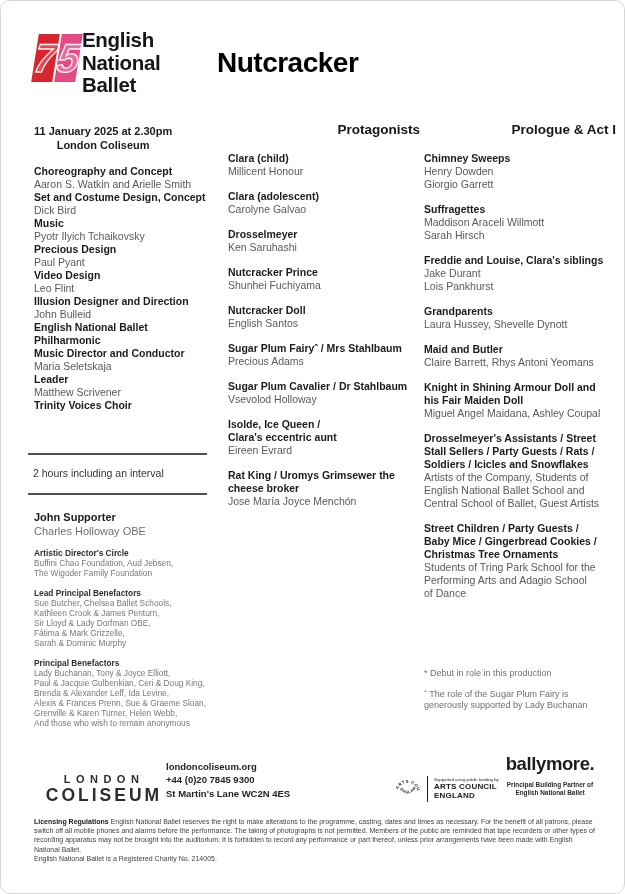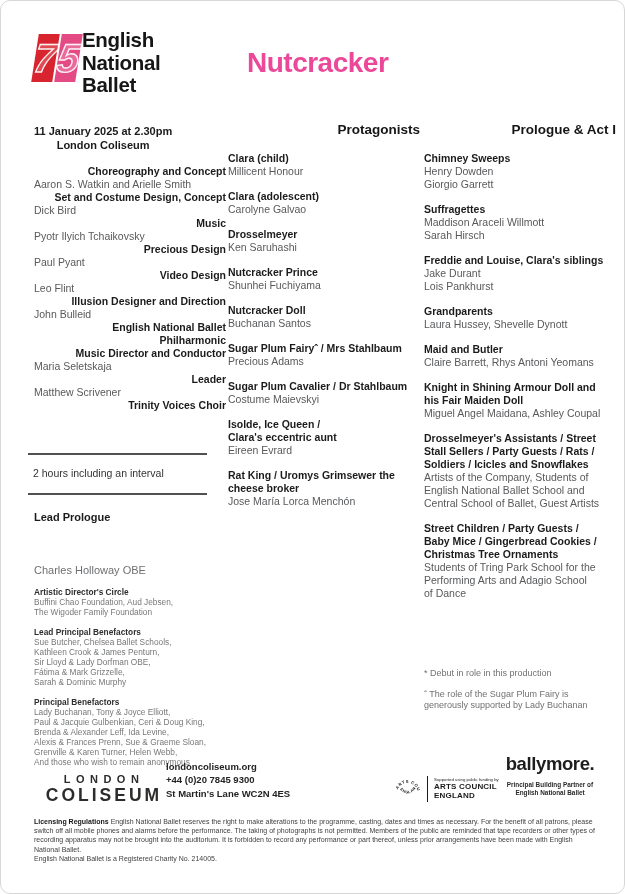--- a/index.html
+++ b/index.html
@@ -6,34 +6,34 @@
   body{font-family:"Liberation Sans",sans-serif;-webkit-font-smoothing:antialiased;}
   .page{position:relative;width:623px;height:892px;background:#fff;border:1px solid #d7d7d7;border-radius:10px;overflow:hidden;}
 
   
   .logo-mark{position:absolute;left:32px;top:33px;width:48px;height:48px;}
   .logo-block{position:absolute;top:0;height:48px;width:21px;transform:skewX(-9deg);display:flex;align-items:center;justify-content:center;}
   .logo-block.left{left:2px;background:#d7242e;}
   .logo-block.right{left:25px;background:#e44b84;}
   .logo-digit{font-style:italic;font-weight:bold;font-size:40px;line-height:48px;color:rgba(255,255,255,0.18);-webkit-text-stroke:1.4px rgba(255,255,255,0.92);}
   .logo-text{position:absolute;left:81px;top:28px;font-size:20.5px;font-weight:bold;color:#161616;line-height:22.5px;letter-spacing:-0.3px;}
-  .title{position:absolute;left:246px;top:46px;font-size:28px;font-weight:bold;color:#ec4899;letter-spacing:-0.5px;}
+  .title{position:absolute;left:216px;top:46px;font-size:28px;font-weight:bold;color:#000000;letter-spacing:-0.5px;}
 
   
   .pre{white-space:pre;}
   .perf{position:absolute;left:33px;top:123px;font-size:11px;font-weight:bold;color:#1b1b1b;line-height:14px;text-align:center;}
   .credits{position:absolute;left:33px;top:164px;width:192px;font-size:10.5px;line-height:13px;}
-  .cl{font-weight:bold;color:#1b1b1b;white-space:pre;text-align:right;}
+  .cl{font-weight:bold;color:#1b1b1b;white-space:pre;}
   .cn{color:#58595b;white-space:pre;}
   .rule{position:absolute;left:27px;width:179px;height:1.5px;background:#515151;}
   .duration{position:absolute;left:32px;top:466px;font-size:10.5px;color:#333;}
 
   .supporters{position:absolute;left:33px;top:509px;width:196px;}
   .lead-label{font-size:11px;font-weight:bold;color:#1b1b1b;line-height:14px;}
-  .lead-name{font-size:11px;color:#6f7072;line-height:14px;margin-top:39px;}
+  .lead-name{font-size:11px;color:#6f7072;line-height:14px;}
   .sgroup{margin-top:10px;}
   .sg-label{font-size:8.3px;font-weight:bold;color:#2e2e2e;line-height:10px;}
   .sg-names{font-size:8.3px;color:#77787a;line-height:10px;white-space:pre;}
 
   .castcol{position:absolute;top:121px;width:192px;}
   .col2{left:227px;}
   .col3{left:423px;}
   .cast-header{font-size:13.5px;font-weight:bold;color:#161616;line-height:16px;margin:0 0 14px 0;text-align:right;}
   .entry{margin-bottom:12px;}
   .role{font-size:10.5px;font-weight:bold;color:#1b1b1b;line-height:13px;white-space:pre;}
@@ -105,21 +105,21 @@
     <div class="cn">Matthew Scrivener</div>
     <div class="cl">Trinity Voices Choir</div>
     <div class="cn"></div>
   </div>
 
   <div class="rule" style="top:452px;"></div>
   <div class="duration">2 hours including an interval</div>
   <div class="rule" style="top:492px;"></div>
 
   <div class="supporters">
-    <div class="lead-label">Lead Prologue</div>
+    <div class="lead-label">John Supporter</div>
     <div class="lead-name">Charles Holloway OBE</div>
     <div class="sgroup">
       <div class="sg-label">Artistic Director's Circle</div>
       <div class="sg-names">Buffini Chao Foundation, Aud Jebsen,
 The Wigoder Family Foundation</div>
     </div>
     <div class="sgroup">
       <div class="sg-label">Lead Principal Benefactors</div>
       <div class="sg-names">Sue Butcher, Chelsea Ballet Schools,
 Kathleen Crook &amp; James Penturn,
@@ -151,39 +151,39 @@
     <div class="entry">
       <div class="role">Drosselmeyer</div>
       <div class="names">Ken Saruhashi</div>
     </div>
     <div class="entry">
       <div class="role">Nutcracker Prince</div>
       <div class="names">Shunhei Fuchiyama</div>
     </div>
     <div class="entry">
       <div class="role">Nutcracker Doll</div>
-      <div class="names">Buchanan Santos</div>
+      <div class="names">English Santos</div>
     </div>
     <div class="entry">
       <div class="role">Sugar Plum Fairyˆ / Mrs Stahlbaum</div>
       <div class="names">Precious Adams</div>
     </div>
     <div class="entry">
       <div class="role">Sugar Plum Cavalier / Dr Stahlbaum</div>
-      <div class="names">Costume Maievskyi</div>
+      <div class="names">Vsevolod Holloway</div>
     </div>
     <div class="entry">
       <div class="role">Isolde, Ice Queen /
 Clara's eccentric aunt</div>
       <div class="names">Eireen Evrard</div>
     </div>
     <div class="entry">
       <div class="role">Rat King / Uromys Grimsewer the
 cheese broker</div>
-      <div class="names">Jose María Lorca Menchón</div>
+      <div class="names">Jose María Joyce Menchón</div>
     </div>
   </div>
 
   <div class="castcol col3">
     <h2 class="cast-header">Prologue &amp; Act I</h2>
     <div class="entry">
       <div class="role">Chimney Sweeps</div>
       <div class="names">Henry Dowden
 Giorgio Garrett</div>
     </div>

